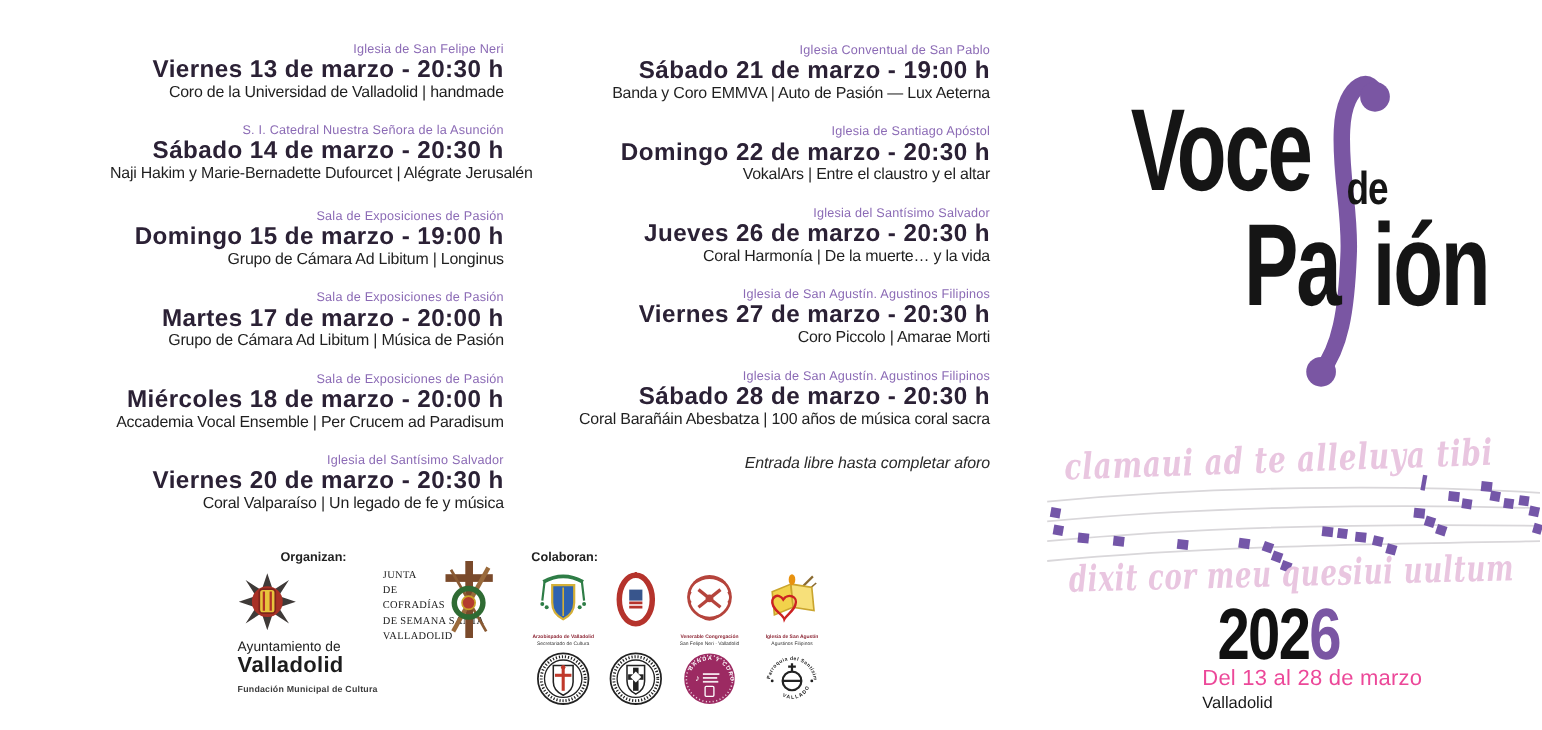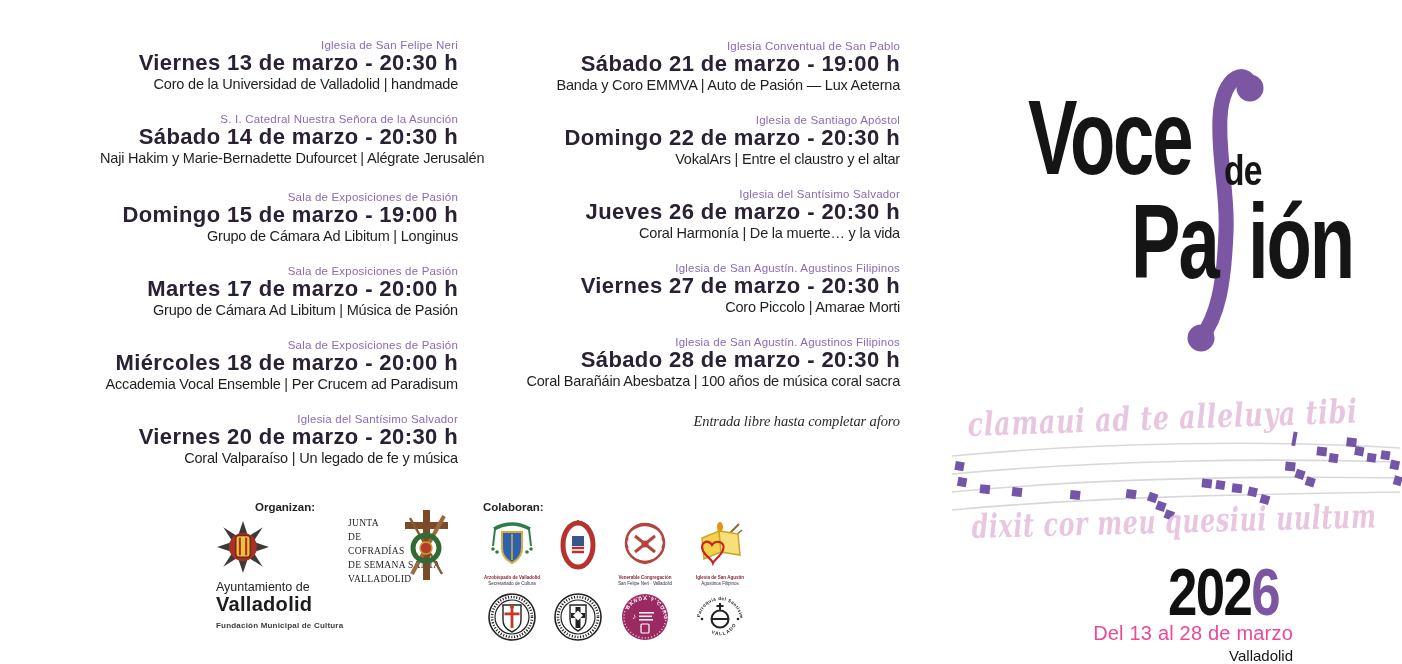--- a/index.html
+++ b/index.html
@@ -9,32 +9,32 @@
   }
   
   .col{position:absolute;top:38px;text-align:right;}
   .col-left{left:100px;width:358px;}
   .col-mid{left:480px;width:420px;top:39px;}
   .event{margin-bottom:18px;white-space:nowrap;}
   .event.gap-before{margin-top:22px;}
   .venue{color:#8b6ab5;font-size:11.5px;letter-spacing:.2px;line-height:14px;}
   .date{color:#2b2135;font-size:22px;font-weight:bold;letter-spacing:.4px;line-height:20px;margin:1px 0 2px 0;}
   .performers{color:#1f1f1f;font-size:14.5px;letter-spacing:-.2px;line-height:19px;}
-  .free-note{margin-top:22px;font-style:italic;font-size:14.5px;color:#2a2a2a;letter-spacing:-.1px;font-family:Liberation Serif, serif;}
+  .free-note{margin-top:22px;font-style:italic;font-size:14.5px;color:#2a2a2a;letter-spacing:-.1px;}
   
   .logo-word{position:absolute;font-weight:bold;color:#151515;line-height:1;display:inline-block;transform-origin:left top;white-space:nowrap;}
   .w-voce{left:1028px;top:84px;font-size:106px;letter-spacing:-3px;transform:scaleX(.70);}
   .w-de{left:1224px;top:150px;font-size:42px;letter-spacing:-1px;transform:scaleX(.80);}
   .w-pa{left:1131px;top:188px;font-size:106px;letter-spacing:-3px;transform:scaleX(.70);}
   .w-ion{left:1248px;top:188px;font-size:106px;letter-spacing:-3px;transform:scaleX(.70);}
   .s-glyph{position:absolute;left:1186px;top:66px;}
   
   .chant{position:absolute;left:950px;top:396px;}
   
-  .dates-block{position:absolute;left:1093px;top:564px;width:200px;text-align:right;}
+  .dates-block{position:absolute;left:1093px;top:548px;width:200px;text-align:left;}
   .year{font-size:66px;font-weight:bold;letter-spacing:-2px;line-height:56px;display:inline-block;transform:scaleX(.80);transform-origin:center top;color:#111;}
   .year .y6{color:#7a56a3;}
   .range{font-size:20px;color:#ec4899;margin-top:2px;letter-spacing:.2px;}
   .city{font-size:15px;color:#161616;margin-top:2px;}
   
   .section-label{position:absolute;font-size:11.5px;font-weight:bold;color:#222;text-align:right;}
   .lbl-org{left:255px;top:501px;}
   .lbl-col{left:483px;top:501px;}
   .ayto{position:absolute;left:216px;top:520px;width:128px;text-align:left;}
   .ayto-l1{font-size:12.5px;color:#222;margin-top:2px;}

